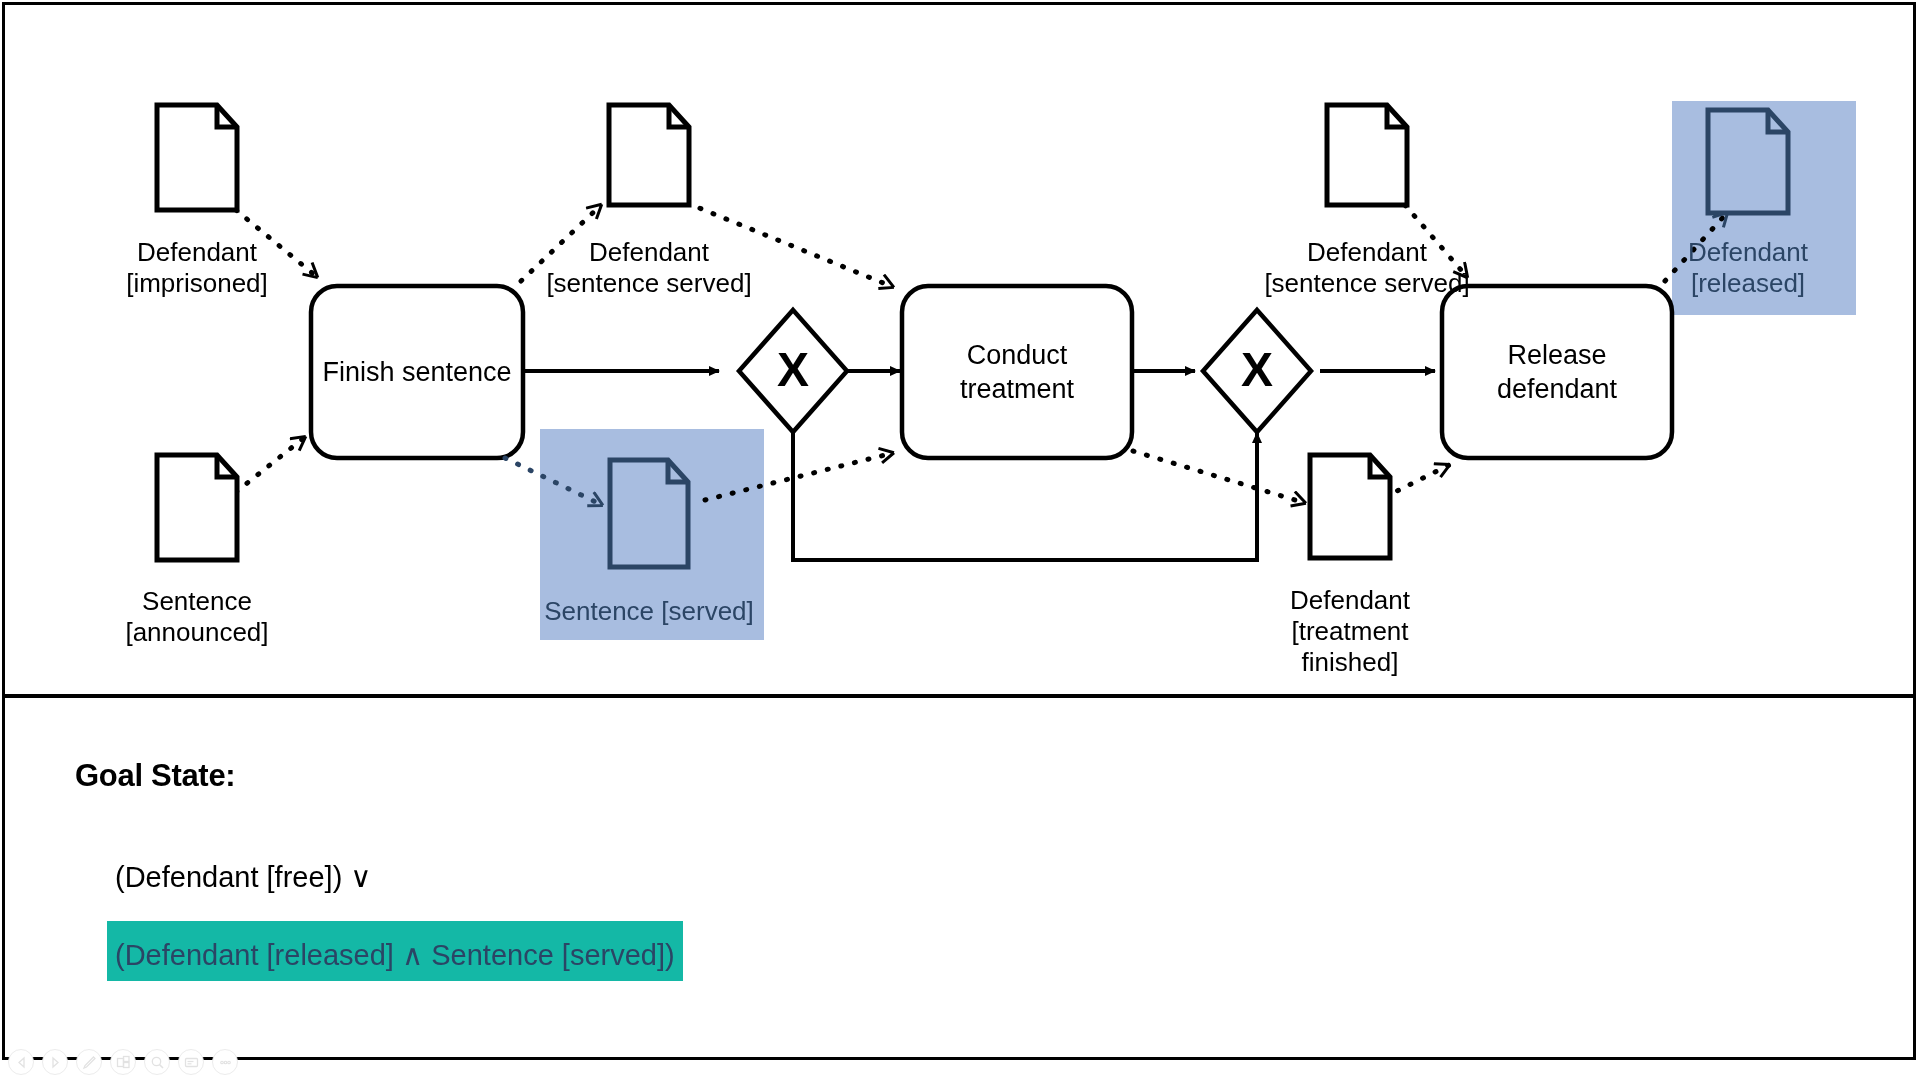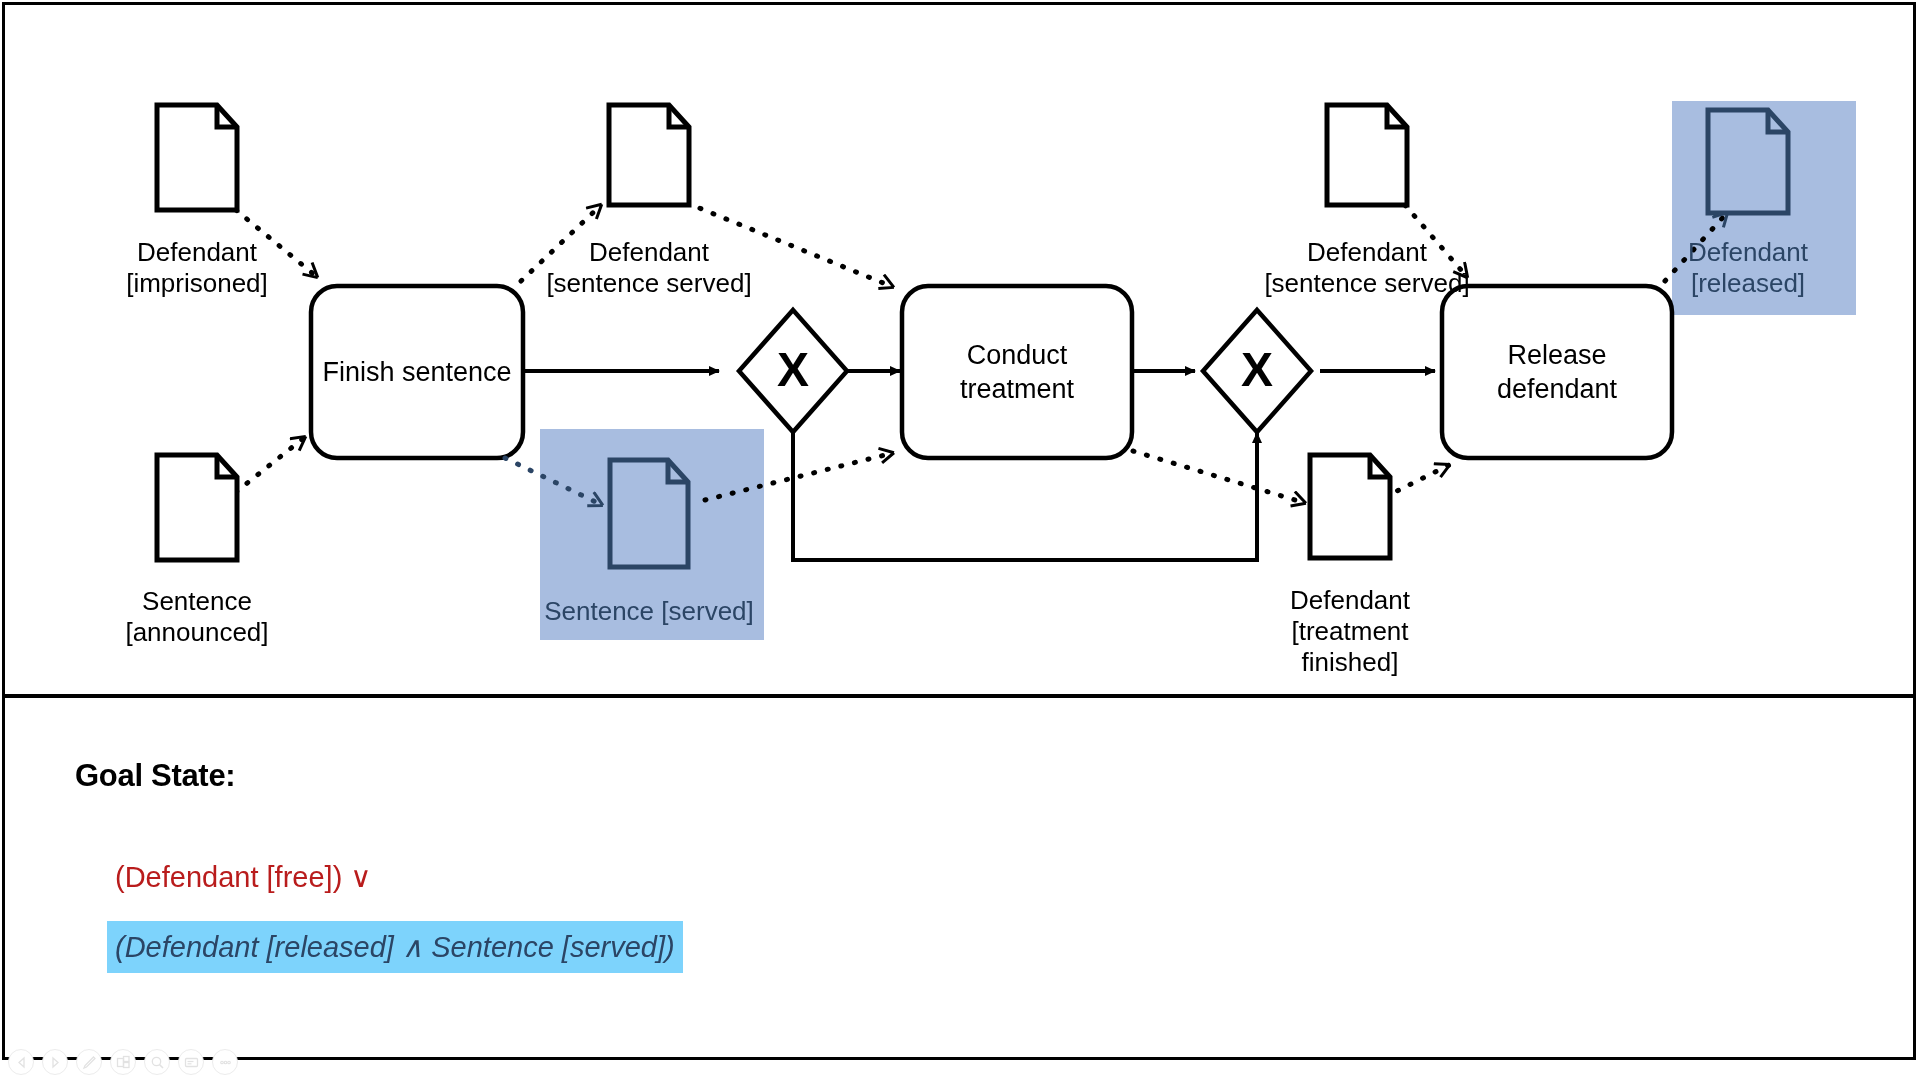--- a/index.html
+++ b/index.html
@@ -62,33 +62,32 @@
     font-weight: bold;
     color: #000000;
     letter-spacing: -0.3px;
     white-space: nowrap;
   }
   .goal-line-1 {
     position: absolute;
     left: 110px;
     top: 158px;
     font-size: 29px;
-    color: #b91c1c;
+    color: #000000;
     white-space: nowrap;
   }
   .goal-line-2 {
     position: absolute;
     left: 102px;
     top: 219px;
     font-size: 29px;
     color: #2b4565;
-    background: #7dd3fc;
-    padding: 9px 8px 9px 8px;
+    background: #14b8a6;
+    padding: 17px 8px 9px 8px;
     white-space: nowrap;
-    font-style: italic;
   }
   
   .toolbar {
     position: absolute;
     left: 8px;
     top: 1049px;
     display: flex;
     gap: 8px;
     align-items: center;
   }

